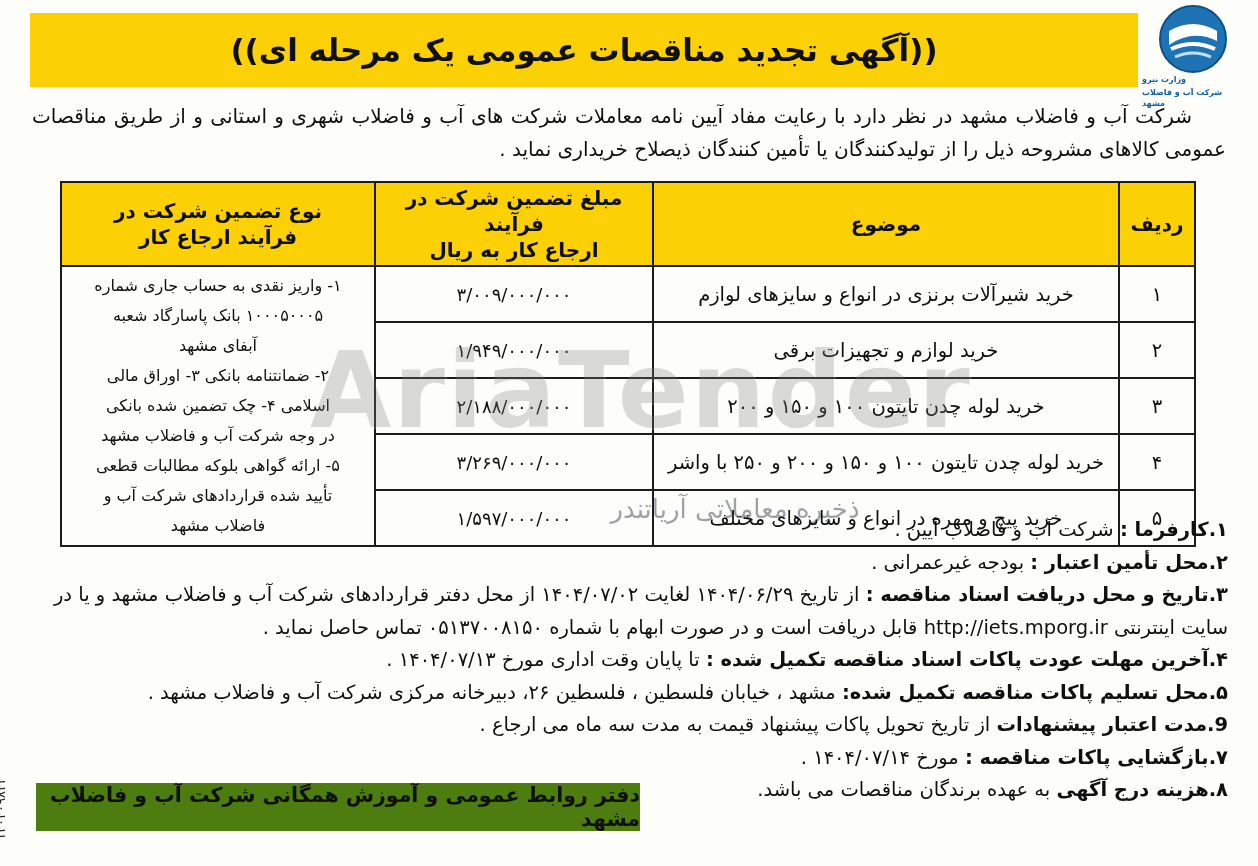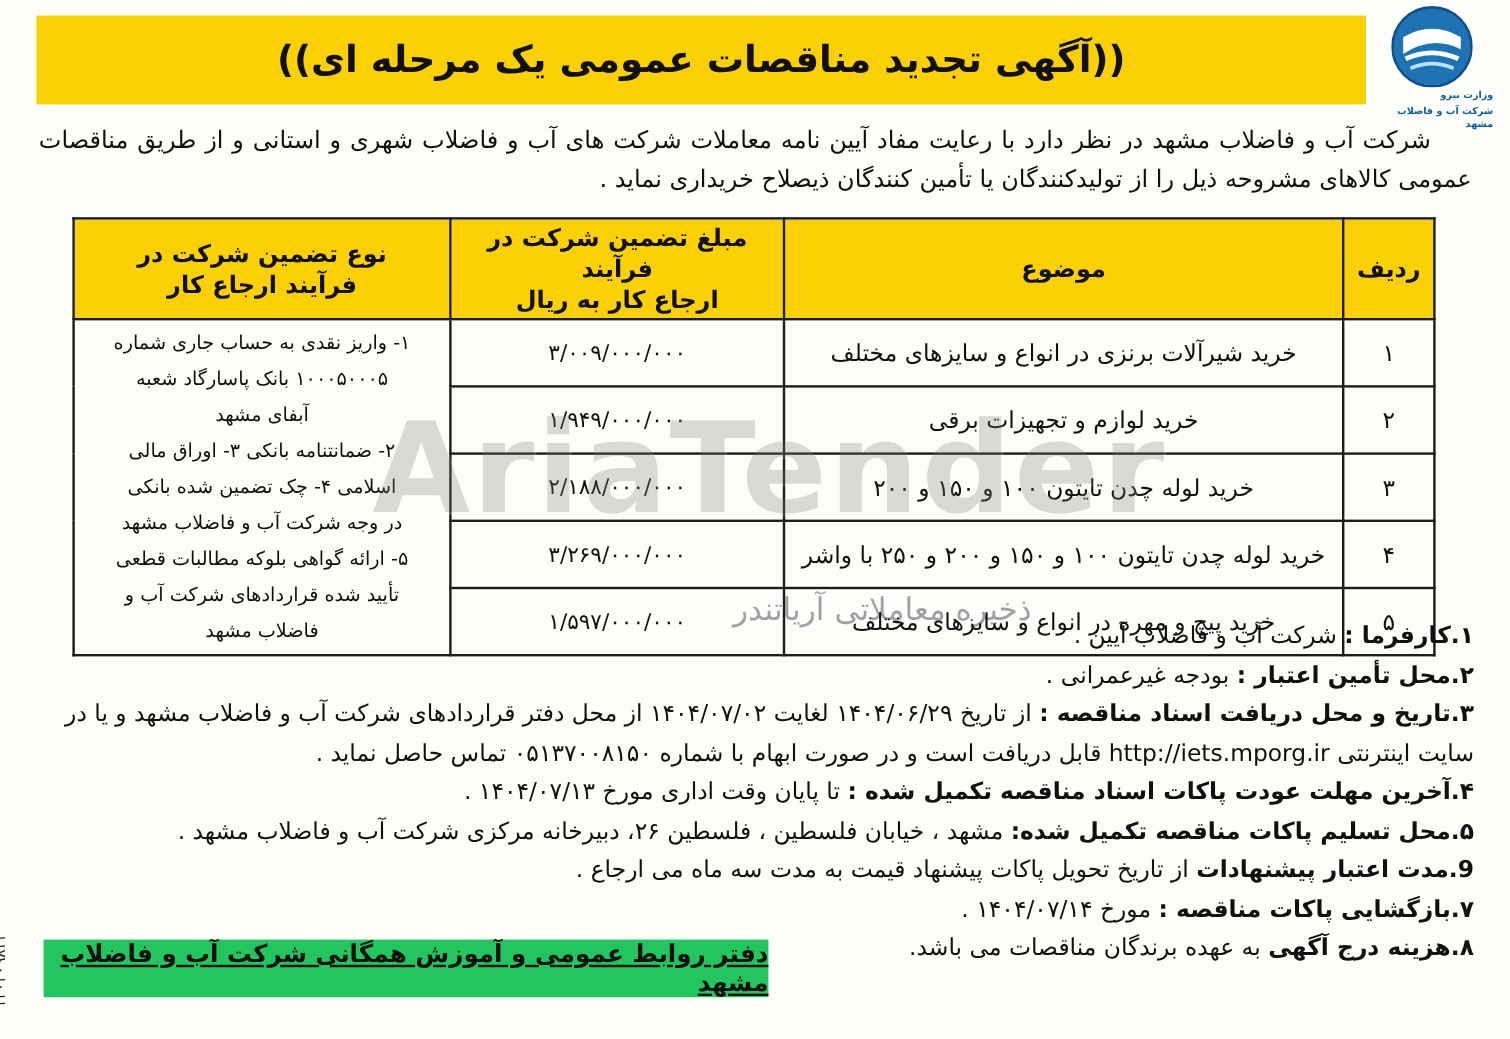--- a/index.html
+++ b/index.html
@@ -15,21 +15,21 @@
   .page { position:absolute; inset:0;padding-left:28px; }
 
   
   .header-band {
     position:absolute; top:13px; right:120px; left:30px; height:74px;
     background:#fbd106;
     display:flex; align-items:center; justify-content:center;
   }
   .header-title { font-size:31px; font-weight:700; letter-spacing:-0.5px; }
 
-  .logo { position:absolute; top:5px; right:14px; width:102px; text-align:right; }
+  .logo { position:absolute; top:5px; right:14px; width:102px; text-align:left; }
   .logo svg { display:block; margin:0 auto; }
   .logo-caption { font-size:8px; color:#0f5fa0; line-height:1.35; margin-top:2px; font-weight:700; }
 
   
   .intro {
     position:absolute; top:100px; right:32px; left:32px;
     font-size:20px; line-height:1.65; text-align:justify; text-indent:34px;
   }
 
   
@@ -52,22 +52,22 @@
   }
 
   
   .notes { position:absolute; top:514px; right:30px; left:30px; font-size:19.5px; }
   .note { line-height:32.5px; text-align:right; }
   .note b { font-weight:700; }
 
   
   .footer-box {
     position:absolute; left:36px; top:783px; width:604px; height:48px;
-    background:#22c55e; display:flex; align-items:center; justify-content:center;
-    font-size:20.5px; font-weight:700;text-decoration:underline;
+    background:#4d7c0f; display:flex; align-items:center; justify-content:center;
+    font-size:20.5px; font-weight:700;
   }
 
   
   .vertical-code {
     position:absolute; left:8px; bottom:26px;
     transform-origin:left bottom; transform:rotate(-90deg);
     font-size:13px; letter-spacing:1px; color:#222; white-space:nowrap;
   }
 
   
@@ -123,21 +123,21 @@
         <th>موضوع</th>
         <th>مبلغ تضمین شرکت در فرآیند
 ارجاع کار به ریال</th>
         <th>نوع تضمین شرکت در
 فرآیند ارجاع کار</th>
       </tr>
     </thead>
     <tbody>
       <tr>
         <td>۱</td>
-        <td>خرید شیرآلات برنزی در انواع و سایزهای مختلف</td>
+        <td>خرید شیرآلات برنزی در انواع و سایزهای لوازم</td>
         <td class="amount">۳/۰۰۹/۰۰۰/۰۰۰</td>
         <td class="guarantee-cell" rowspan="5">۱- واریز نقدی به حساب جاری شماره
 ۱۰۰۰۵۰۰۰۵ بانک پاسارگاد شعبه
 آبفای مشهد
 ۲- ضمانتنامه بانکی ۳- اوراق مالی
 اسلامی ۴- چک تضمین شده بانکی
 در وجه شرکت آب و فاضلاب مشهد
 ۵- ارائه گواهی بلوکه مطالبات قطعی
 تأیید شده قراردادهای شرکت آب و
 فاضلاب مشهد</td>

